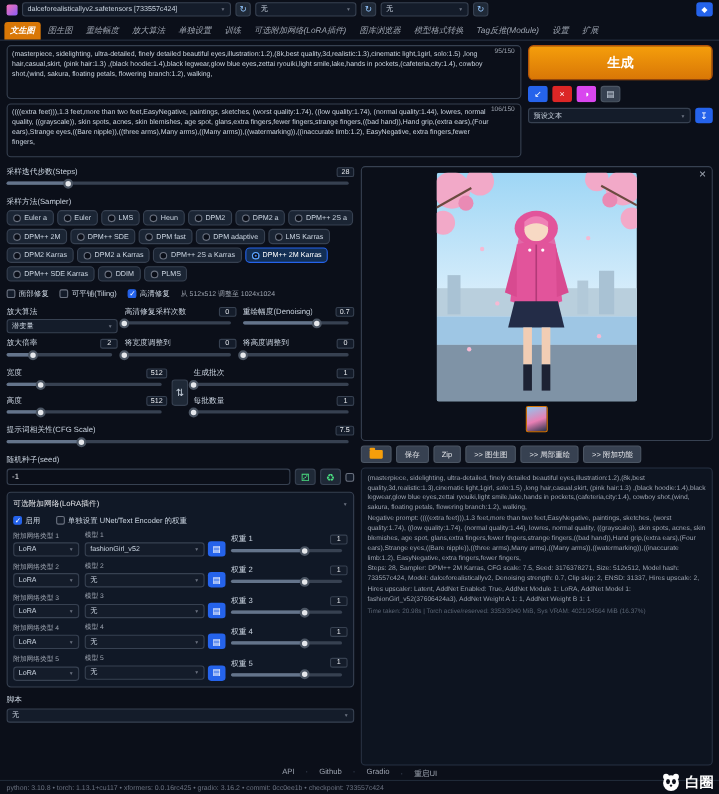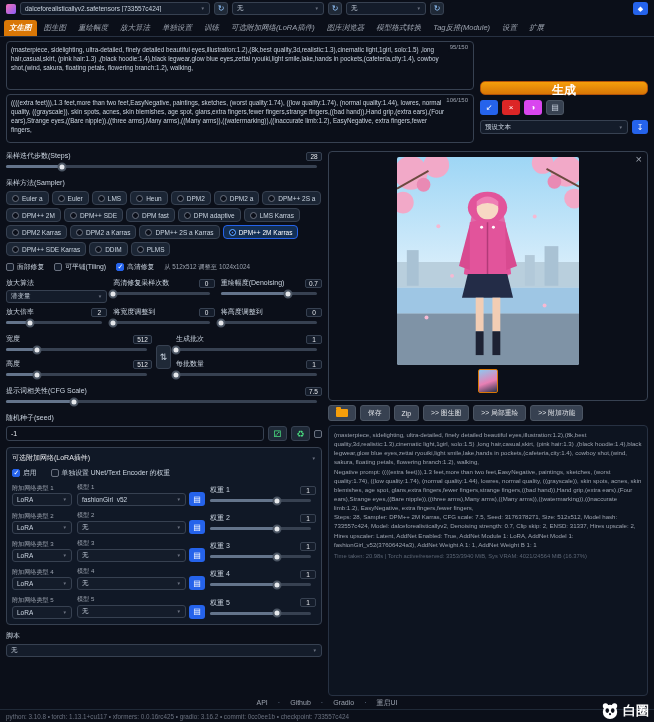--- a/index.html
+++ b/index.html
@@ -17,21 +17,21 @@
   
   .tabs{height:20px;display:flex;align-items:flex-end;gap:2px;padding:0 4px;border-bottom:1px solid #273142;flex:0 0 auto;}
   .tab{padding:3px 5px;font-size:7.5px;color:#9ca3af;border-radius:3px 3px 0 0;white-space:nowrap;cursor:pointer;font-style:italic;}
   .tab.selected{background:#d97706;color:#fff;font-weight:bold;}
   
   .prompt-row{display:flex;gap:6px;padding:4px 6px;flex:0 0 auto;}
   .prompts{flex:1;display:flex;flex-direction:column;gap:4px;min-width:0;}
   .ta{position:relative;height:49px;background:#0b0f19;border:1px solid #374151;border-radius:4px;padding:3px 26px 3px 4px;font-size:6.3px;line-height:1.45;color:#cbd5e1;overflow:hidden;}
   .counter{position:absolute;top:1px;right:3px;font-size:6px;color:#9ca3af;background:#0b0f19;padding:0 2px;border-radius:2px;}
   .gen-col{width:168px;display:flex;flex-direction:column;gap:5px;flex:0 0 auto;}
-  .generate{height:14px;border-radius:5px;background:linear-gradient(180deg,#f59e0b,#d97706);color:#fff;font-weight:bold;font-size:12px;border:1px solid #b45309;cursor:pointer;margin-top:40px;}
+  .generate{height:32px;border-radius:5px;background:linear-gradient(180deg,#f59e0b,#d97706);color:#fff;font-weight:bold;font-size:12px;border:1px solid #b45309;cursor:pointer;}
   .tools{display:flex;gap:4px;}
   .tool{width:18px;height:15px;border-radius:3px;font-size:8px;color:#fff;display:flex;align-items:center;justify-content:center;border:1px solid transparent;cursor:pointer;}
   .tool.blue{background:#2563eb}.tool.red{background:#dc2626}.tool.pink{background:#d946ef}.tool.gray{background:#374151;border-color:#4b5563;color:#cbd5e1}
   .styles-row{display:flex;gap:4px;align-items:center;}
   .styles-row .dd{flex:1;height:14px;}
   .mini-blue{width:16px;height:14px;background:#2563eb;color:#fff;border-radius:3px;font-size:8px;border:none;display:flex;align-items:center;justify-content:center;cursor:pointer;flex:0 0 auto;}
   
   .main{flex:1;display:flex;gap:6px;padding:4px 6px 0 6px;min-height:0;}
   .left{width:316px;display:flex;flex-direction:column;gap:6px;flex:0 0 auto;}
   .right{flex:1;display:flex;flex-direction:column;gap:4px;min-width:0;}

